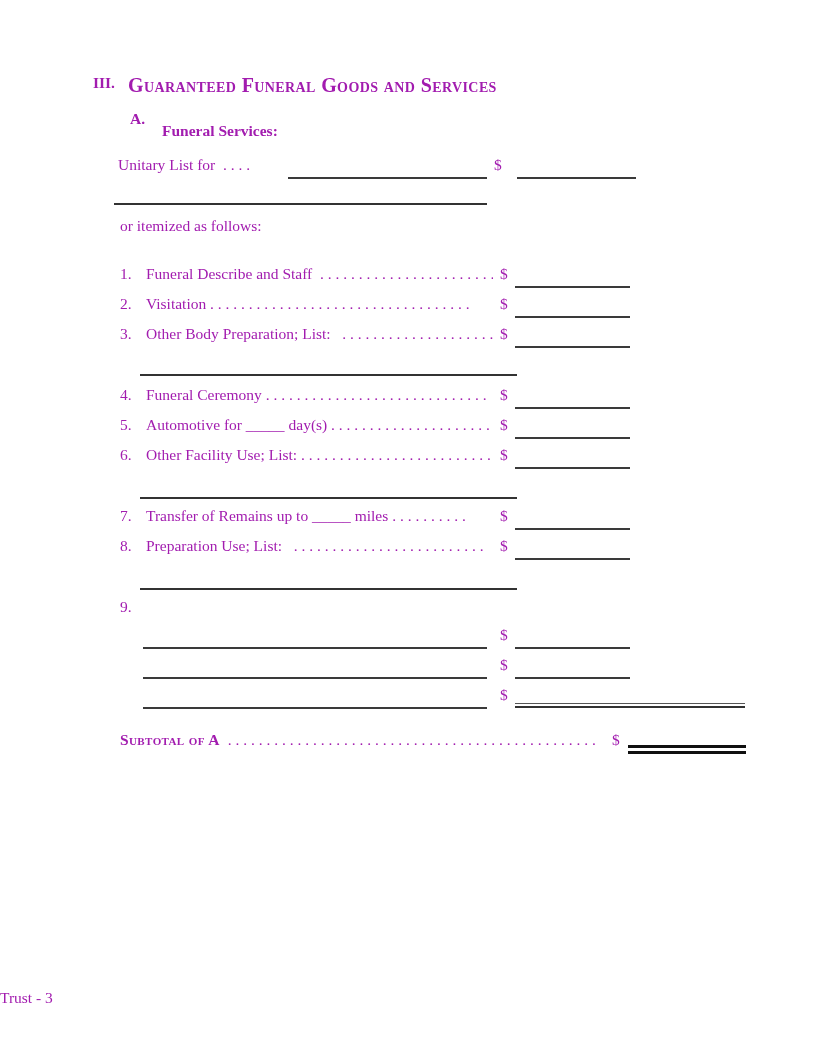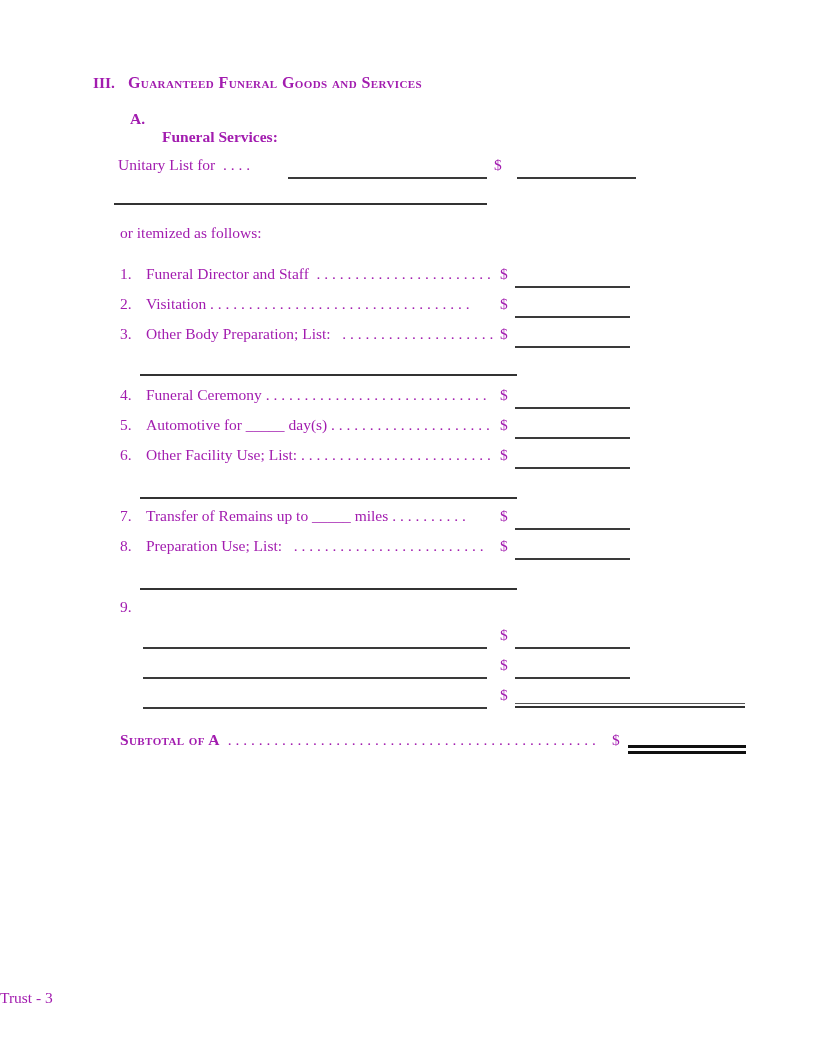--- a/index.html
+++ b/index.html
@@ -8,21 +8,21 @@
     font-family:Liberation Serif, serif; color:#a21caf;
     font-size:15.5px; overflow:hidden;
   }
   .sc { font-variant:small-caps; font-weight:bold; letter-spacing:.4px; }
   .row { position:absolute; height:22px; white-space:nowrap; }
 
   
   .h-num  { position:absolute; left:93px;  top:0; font-weight:bold; }
   .h-title{ position:absolute; left:128px; top:0; }
   .s-let  { position:absolute; left:130px; top:0; font-weight:bold; }
-  .s-title{ position:absolute; left:162px; top:18px; font-weight:bold; }
+  .s-title{ position:absolute; left:162px; top:12px; font-weight:bold; }
 
   
   .urow { left:118px; }
   .ulab { position:absolute; left:0; top:0; white-space:pre; }
   .uline{ position:absolute; left:170px; top:0; width:199px; height:21px; border-bottom:2px solid #3a3a3a; }
   .udol { position:absolute; left:376px; top:0; }
   .uamt { position:absolute; left:399px; top:0; width:119px; height:21px; border-bottom:2px solid #3a3a3a; }
 
   
   .irow { left:120px; width:530px; }
@@ -57,42 +57,42 @@
   .footer { position:absolute; left:0; top:989px; width:100%; text-align:left; }
   .dots { white-space:pre; }
 </style>
 </head>
 <body>
 
 <div class="page">
 
   <div class="row" style="top:74px; left:0; width:816px;">
     <span class="h-num">III.</span>
-    <span class="h-title sc" style="font-size:16px;">Guaranteed Funeral Goods and Services</span>
+    <span class="h-title sc" style="font-size:20px;">Guaranteed Funeral Goods and Services</span>
   </div>
 
   <div class="row" style="top:110px; left:0; width:816px;">
     <span class="s-let">A.</span>
     <span class="s-title">Funeral Services:</span>
   </div>
 
   <div class="row urow" style="top:156px;">
     <span class="ulab"><span>Unitary List for</span><span class="dots">  . . . .</span></span>
     <span class="uline"></span>
     <span class="udol">$</span>
     <span class="uamt"></span>
   </div>
 
   <div class="cont-line"></div>
 
-  <div class="row" style="top:224px; left:120px;">or itemized as follows:</div>
+  <div class="row" style="top:217px; left:120px;">or itemized as follows:</div>
 
   <div class="row irow" style="top:265px;">
     <span class="inum">1.</span>
-    <span class="ilab"><span>Funeral Director and Staff</span><span class="dots">  . . . . . . . . . . . . . . . . . . . . . . . . .</span></span>
+    <span class="ilab"><span>Funeral Describe and Staff</span><span class="dots">  . . . . . . . . . . . . . . . . . . . . . . . . .</span></span>
     <span class="idol">$</span>
     <span class="iamt"></span>
   </div>
 
   <div class="row irow" style="top:295px;">
     <span class="inum">2.</span>
     <span class="ilab"><span>Visitation</span><span class="dots"> . . . . . . . . . . . . . . . . . . . . . . . . . . . . . . . . . .</span></span>
     <span class="idol">$</span>
     <span class="iamt"></span>
   </div>

